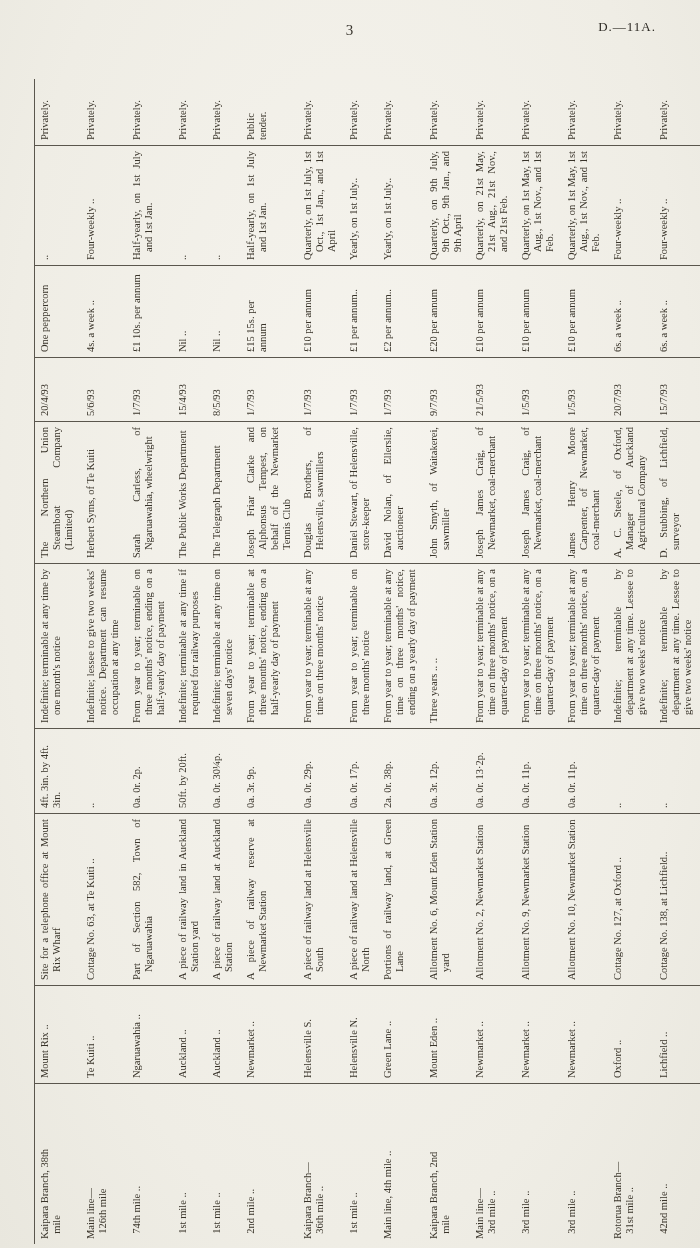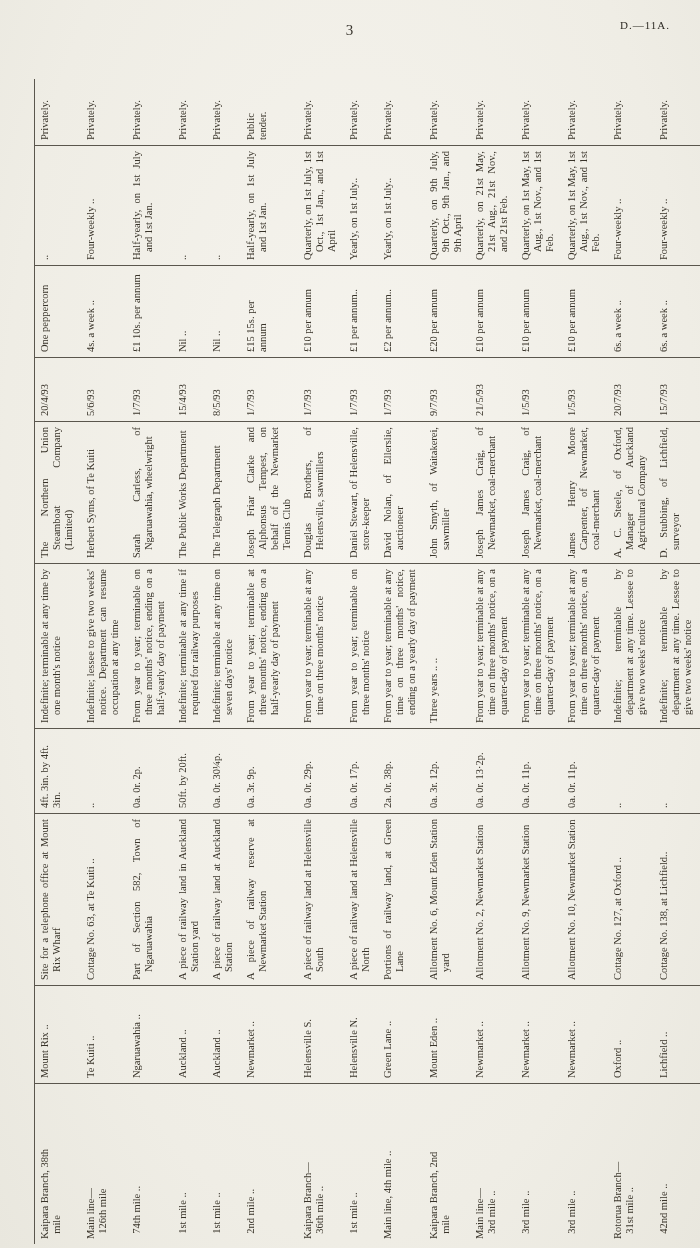--- a/index.html
+++ b/index.html
@@ -11,22 +11,22 @@
     background-image:radial-gradient(ellipse at 50% 40%, #f6f4ee 0%, #efede5 70%, #e9e7de 100%);
     overflow:hidden;
     font-family:"Liberation Serif","DejaVu Serif",serif;
     color:#34302a;
   }
   .page-num{
     position:absolute;top:22px;left:0;width:100%;
     text-align:center;font-size:15px;letter-spacing:1px;color:#3a362f;
   }
   .doc-ref{
-    position:absolute;top:19px;right:30px;
-    font-size:11px;letter-spacing:1px;color:#2e2b25;
+    position:absolute;top:19px;right:44px;
+    font-size:13px;letter-spacing:1px;color:#2e2b25;
   }
   
   .table-rot{
     position:absolute;left:34px;top:1244px;
     width:1165px;
     transform:rotate(-90deg);
     transform-origin:0 0;
   }
   .lease-grid{
     width:1165px;

